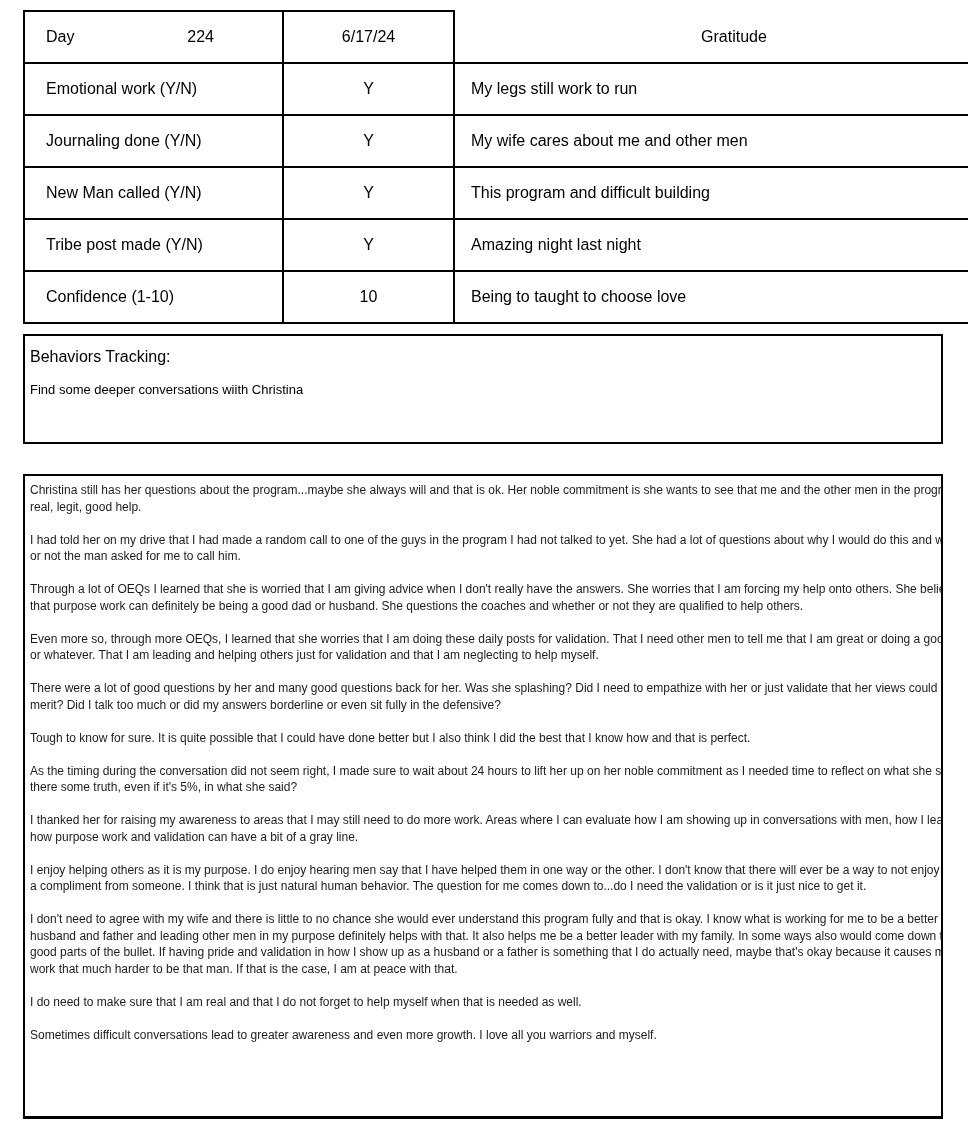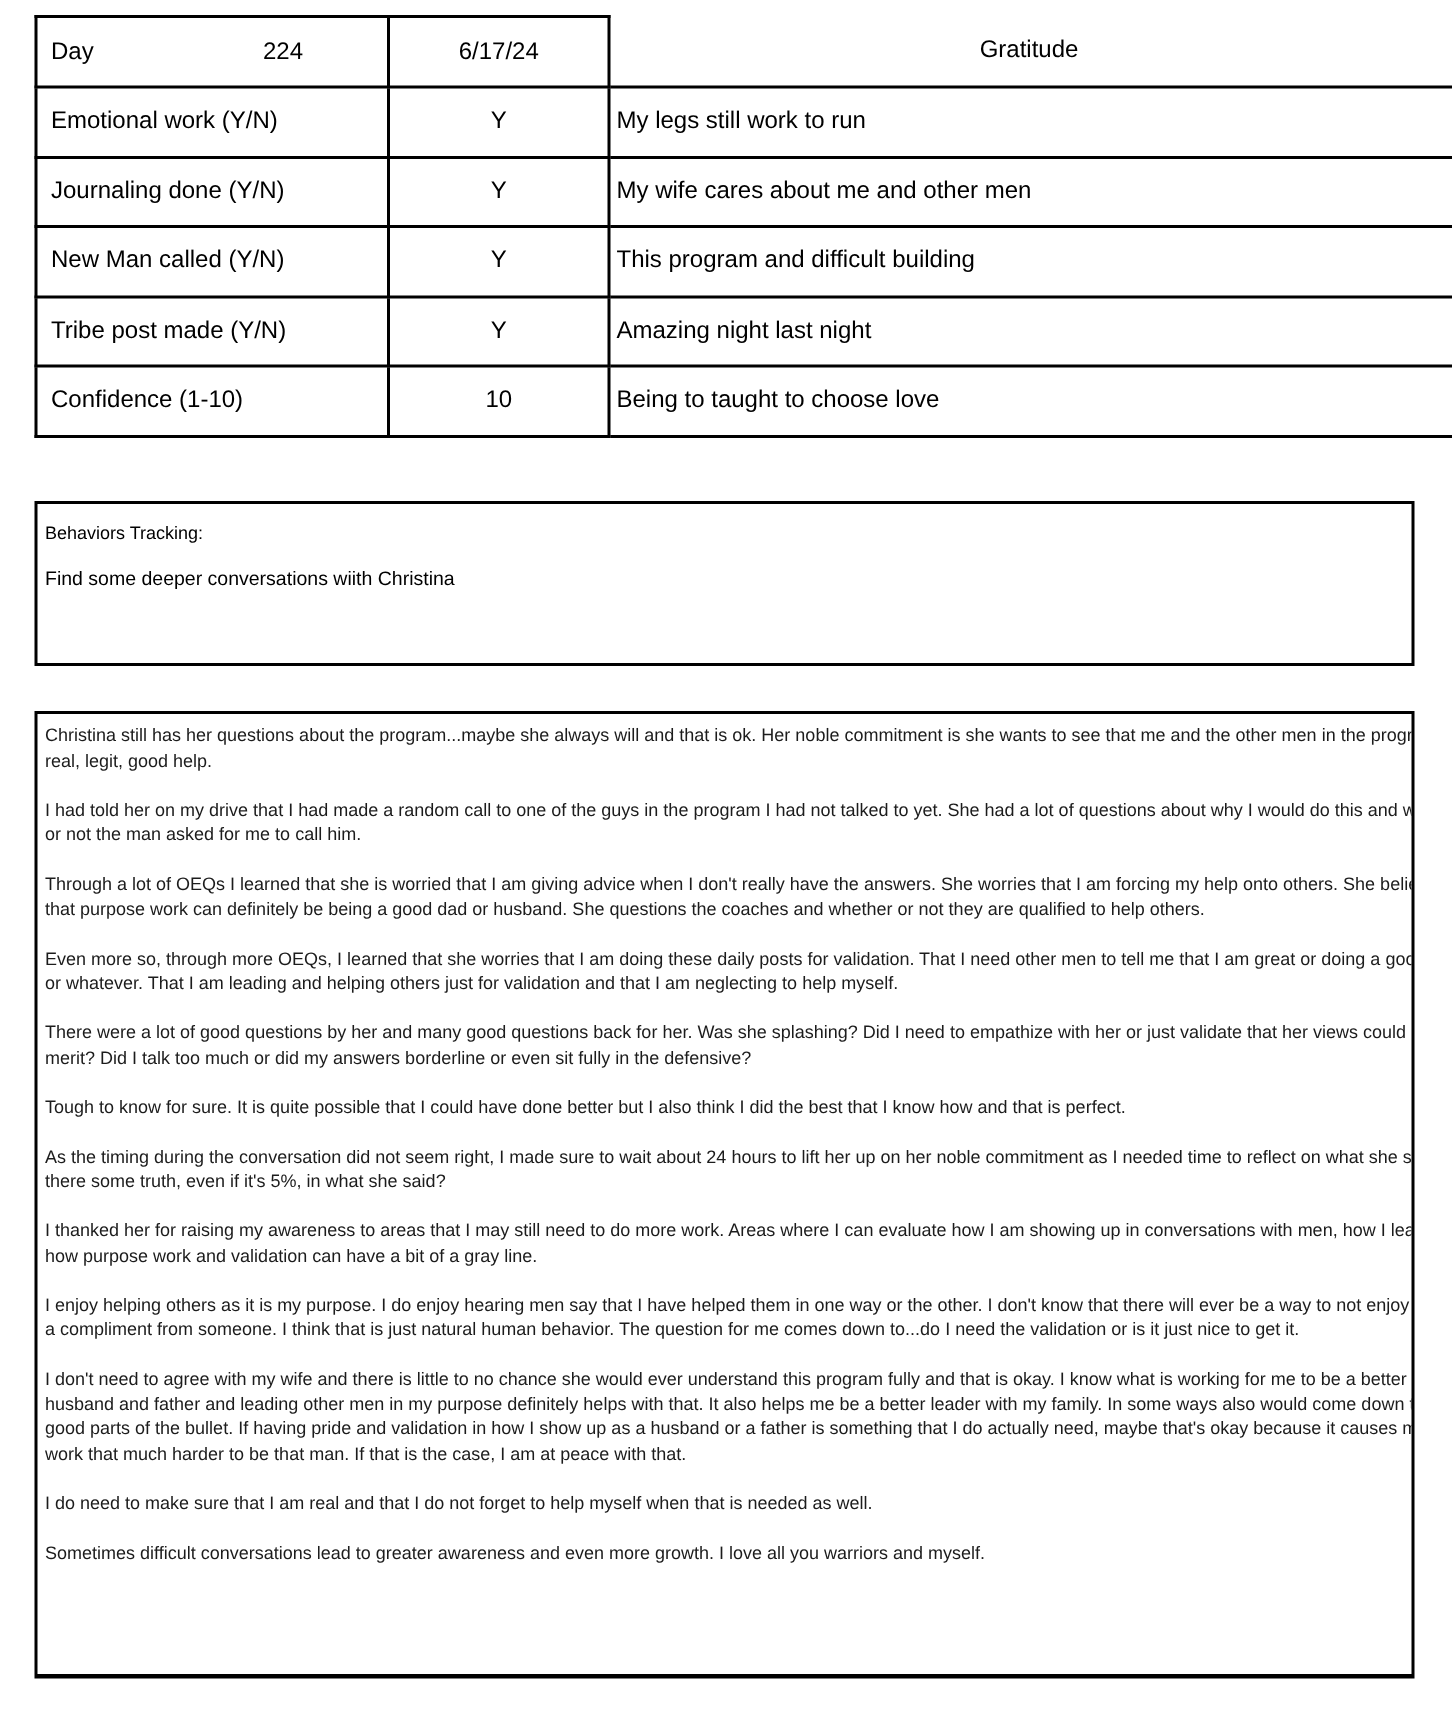--- a/index.html
+++ b/index.html
@@ -12,41 +12,41 @@
 
   
   table.tracker {
     position:absolute; left:23px; top:10px;
     border-collapse:collapse; table-layout:fixed;
     width:920px;
   }
   table.tracker td {
     border:2px solid #000;
     font-size:16px;
-    padding:4px;
+    padding:16px;
     overflow:hidden;
     white-space:nowrap;
   }
   table.tracker tr { height:46.5px; }
   table.tracker tr.hdr { height:47px; }
   td.c1 { width:225px; }
   td.c2 { width:137px; text-align:center; }
   td.c3 { width:558px; padding-left:5px; }
   td.noborder { border:none !important; }
   .day-flex { display:flex; justify-content:space-between; padding:0 52px 0 5px; }
   td.c1 .lbl { padding-left:5px; }
   td.ghdr { text-align:center; padding-left:0 !important; }
 
   
   .behaviors {
     position:absolute; left:23px; top:334px; width:920px; height:110px;
     border:2px solid #000; box-sizing:border-box;
     background:#fff;
   }
-  .behaviors .b-title { font-size:12px; margin:12px 0 0 5px; }
+  .behaviors .b-title { font-size:16px; margin:12px 0 0 5px; }
   .behaviors .b-entry { font-size:13px; margin:16px 0 0 5px; }
 
   
   .wins-heading {
     position:absolute; left:28px; top:446px;
     font-size:19px; letter-spacing:0.2px;
   }
 
   
   .journal {

